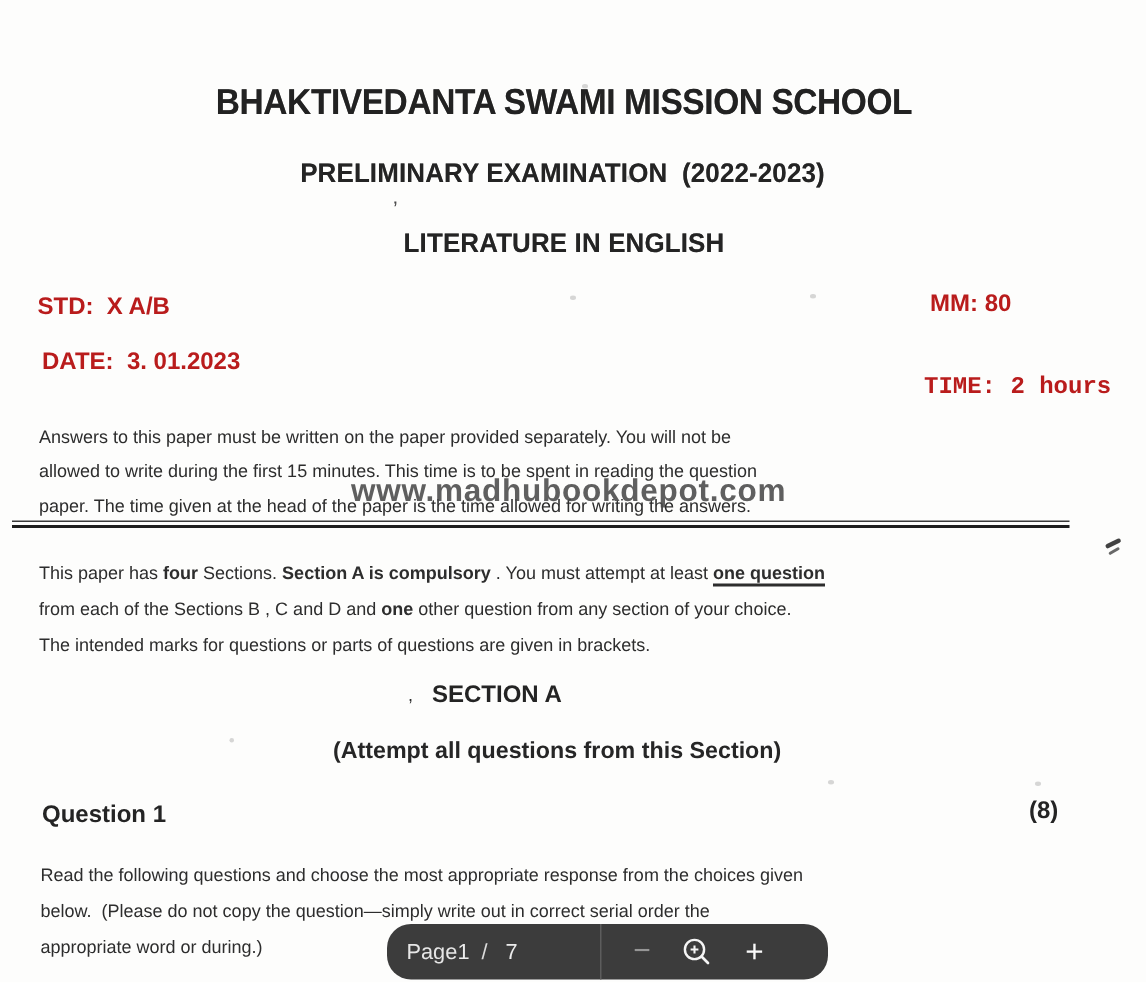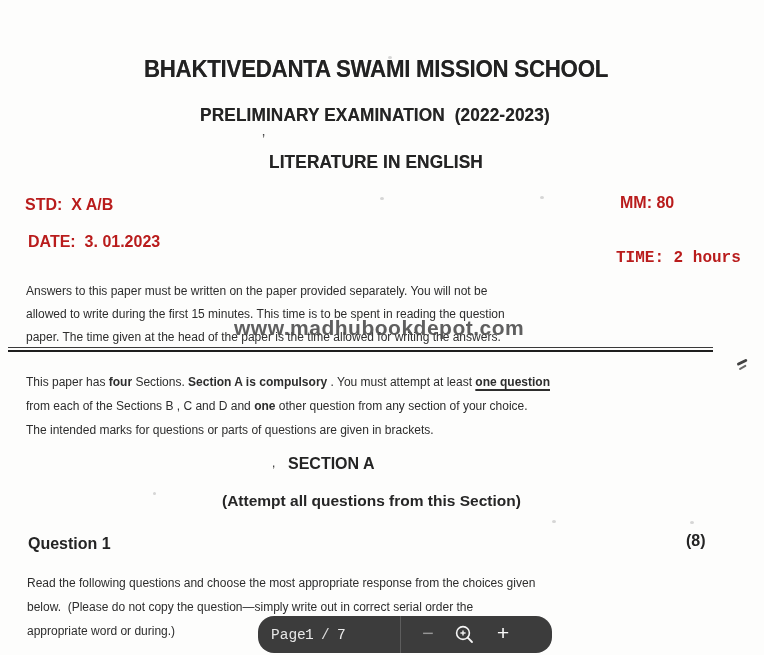--- a/index.html
+++ b/index.html
@@ -49,21 +49,21 @@
   .bold { font-weight:bold; }
   .bold-underline {
     font-weight:bold; text-decoration:underline;
     text-underline-offset:3px; text-decoration-thickness:1.5px;
   }
 
   
   .pdf-toolbar {
     position:absolute; left:258px; top:616px; width:294px; height:37px;
     background:#3c3c3c; border-radius:16px; z-index:10;
-    color:#ececec; font-size:14.5px;font-family:Liberation Mono, monospace;
+    color:#ececec; font-size:14.5px;
   }
   .pdf-toolbar .t-abs { position:absolute; top:0; height:37px; display:flex; align-items:center; }
   .tb-page-label { left:13px; color:#e6e6e6; }
   .tb-current { left:47px; }
   .tb-slash { left:63px; color:#dcdcdc; }
   .tb-total { left:79px; }
   .tb-divider { position:absolute; left:142px; top:0; width:1px; height:37px; background:#5d5d5d; }
   .tb-minus { left:158px; width:24px; justify-content:center; color:#969696; font-size:20px; cursor:pointer; }
   .tb-zoom  { left:194px; width:24px; justify-content:center; cursor:pointer; }
   .tb-plus  { left:233px; width:24px; justify-content:center; color:#fafafa; font-size:21px; font-weight:300; cursor:pointer; }

